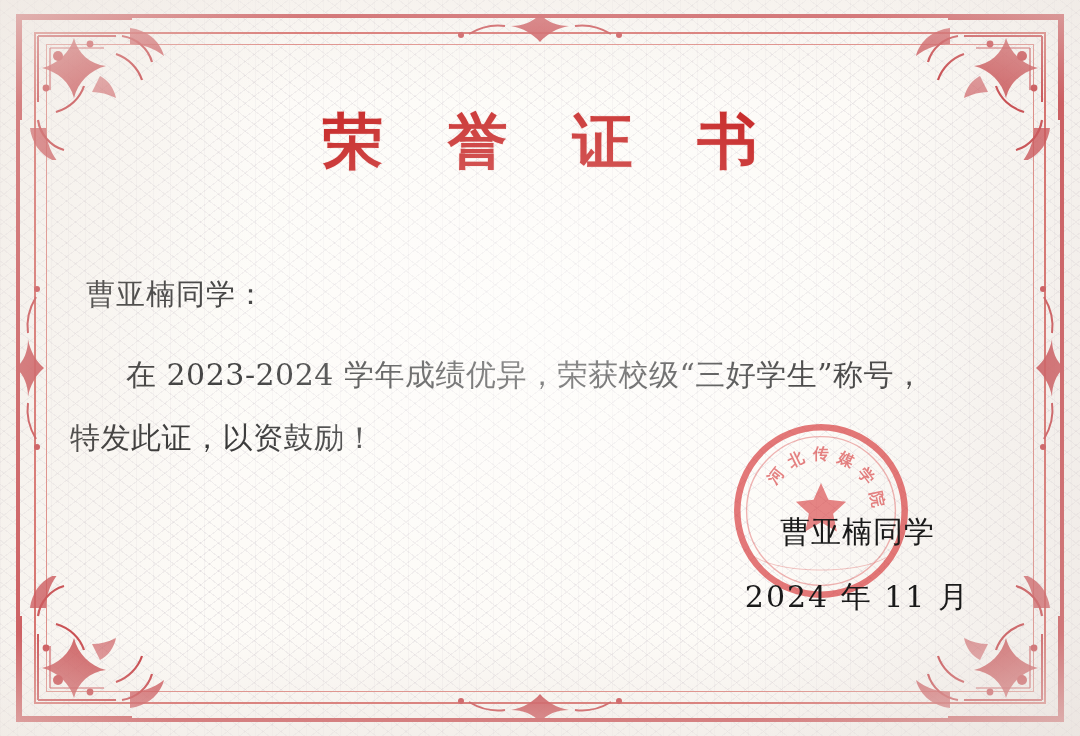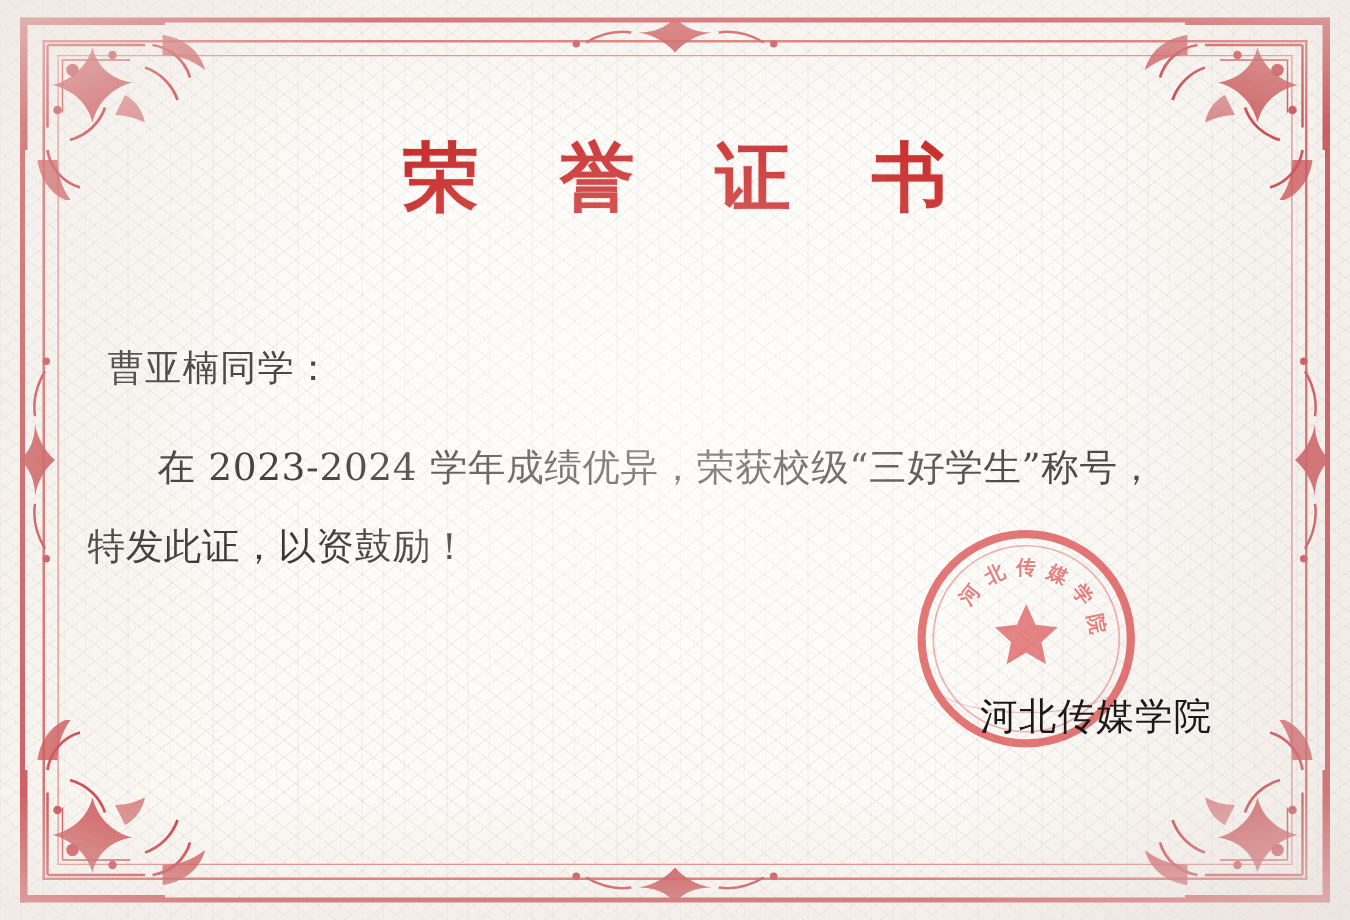--- a/index.html
+++ b/index.html
@@ -323,18 +323,19 @@
           <text x="100" y="44" text-anchor="middle" transform="rotate(52 100 100)">学</text>
           <text x="100" y="44" text-anchor="middle" transform="rotate(78 100 100)">院</text>
         </g>
         <g stroke="#d4282a" stroke-width="1" opacity="0.45" fill="none">
           <path d="M30 150 C60 168 140 168 170 150"></path>
         </g>
       </svg>
     </div>
 
     <div class="signature">
-      <div class="sig-org">河北传媒学院</div>
+      <div class="sig-org">曹亚楠同学</div>
+      <div class="sig-date">2024 年 11 月</div>
     </div>
   </div>
 
   <div class="vignette"></div>
 </div>
 
 </body></html>

